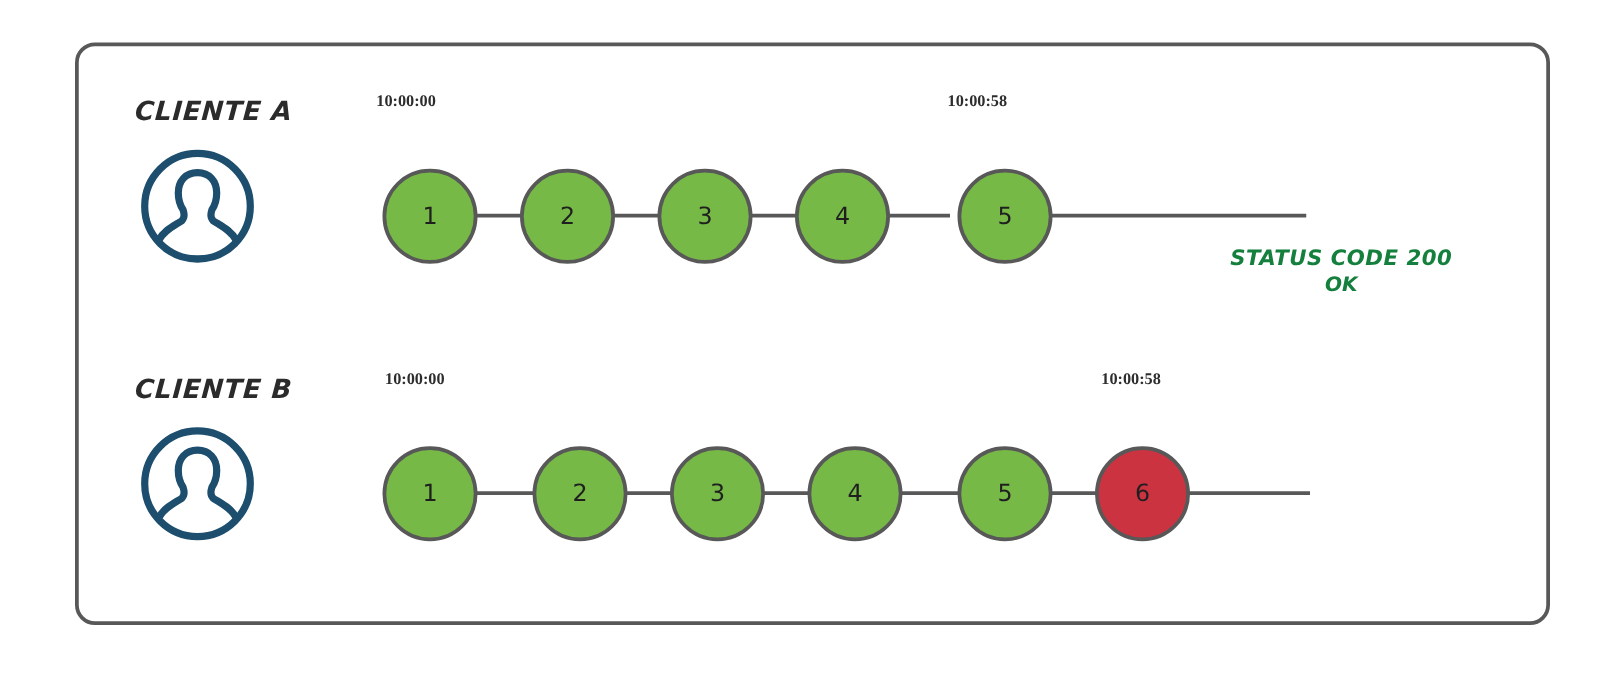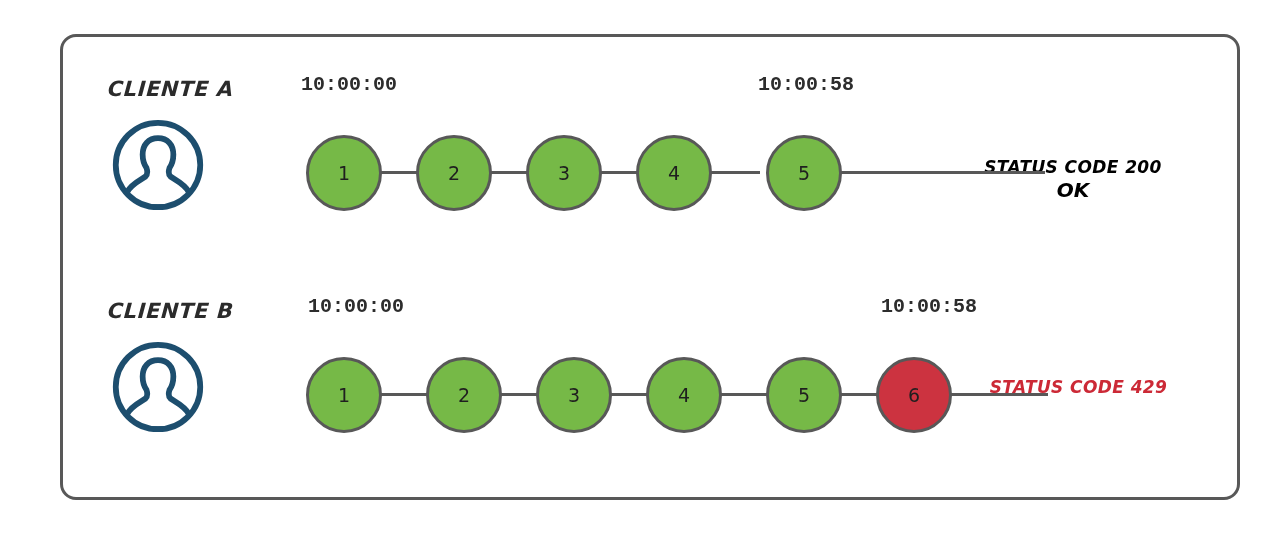--- a/index.html
+++ b/index.html
@@ -60,22 +60,22 @@
     top: 40px;
     width: 96px;
     height: 96px;
   }
   .avatar svg { display: block; width: 96px; height: 96px; }
 
   
   .timestamp {
     position: absolute;
     top: -4px;
-    font-family: Liberation Mono, monospace;
-    font-size: 20px;
+    font-family: Liberation Serif, serif;
+    font-size: 13px;
     font-weight: bold;
     color: #2d2d2d;
     white-space: nowrap;
   }
 
   
   .chain {
     position: absolute;
     top: 58px;
     left: 0;
@@ -126,24 +126,24 @@
     line-height: 1.22;
   }
   .status-text .line1 {
     display: block;
     font-size: 17px;
     font-weight: 600;
     letter-spacing: 0.4px;
   }
   .status-text .line2 {
     display: block;
-    font-size: 20px;
+    font-size: 16px;
     font-weight: 600;
   }
-  .status-ok   { color: #000000; }
+  .status-ok   { color: #15803d; margin-top: 40px; }
   .status-fail { color: #cc2936; }
 </style>
 </head>
 <body>
 
 <div id="diagram-frame">
 
   <div class="client-row" id="row-client-a">
 
     <div class="client-label">CLIENTE A</div>
@@ -226,17 +226,16 @@
 
       <div class="node ok" style="left:243px;">1</div>
       <div class="node ok" style="left:363px;">2</div>
       <div class="node ok" style="left:473px;">3</div>
       <div class="node ok" style="left:583px;">4</div>
       <div class="node ok" style="left:703px;">5</div>
       <div class="node fail" style="left:813px;">6</div>
     </div>
 
     <div class="status-text status-fail" style="left:908px; top:78px; width:215px;">
-      <span class="line1">STATUS CODE 429</span>
     </div>
   </div>
 
 </div>
 
 </body></html>

